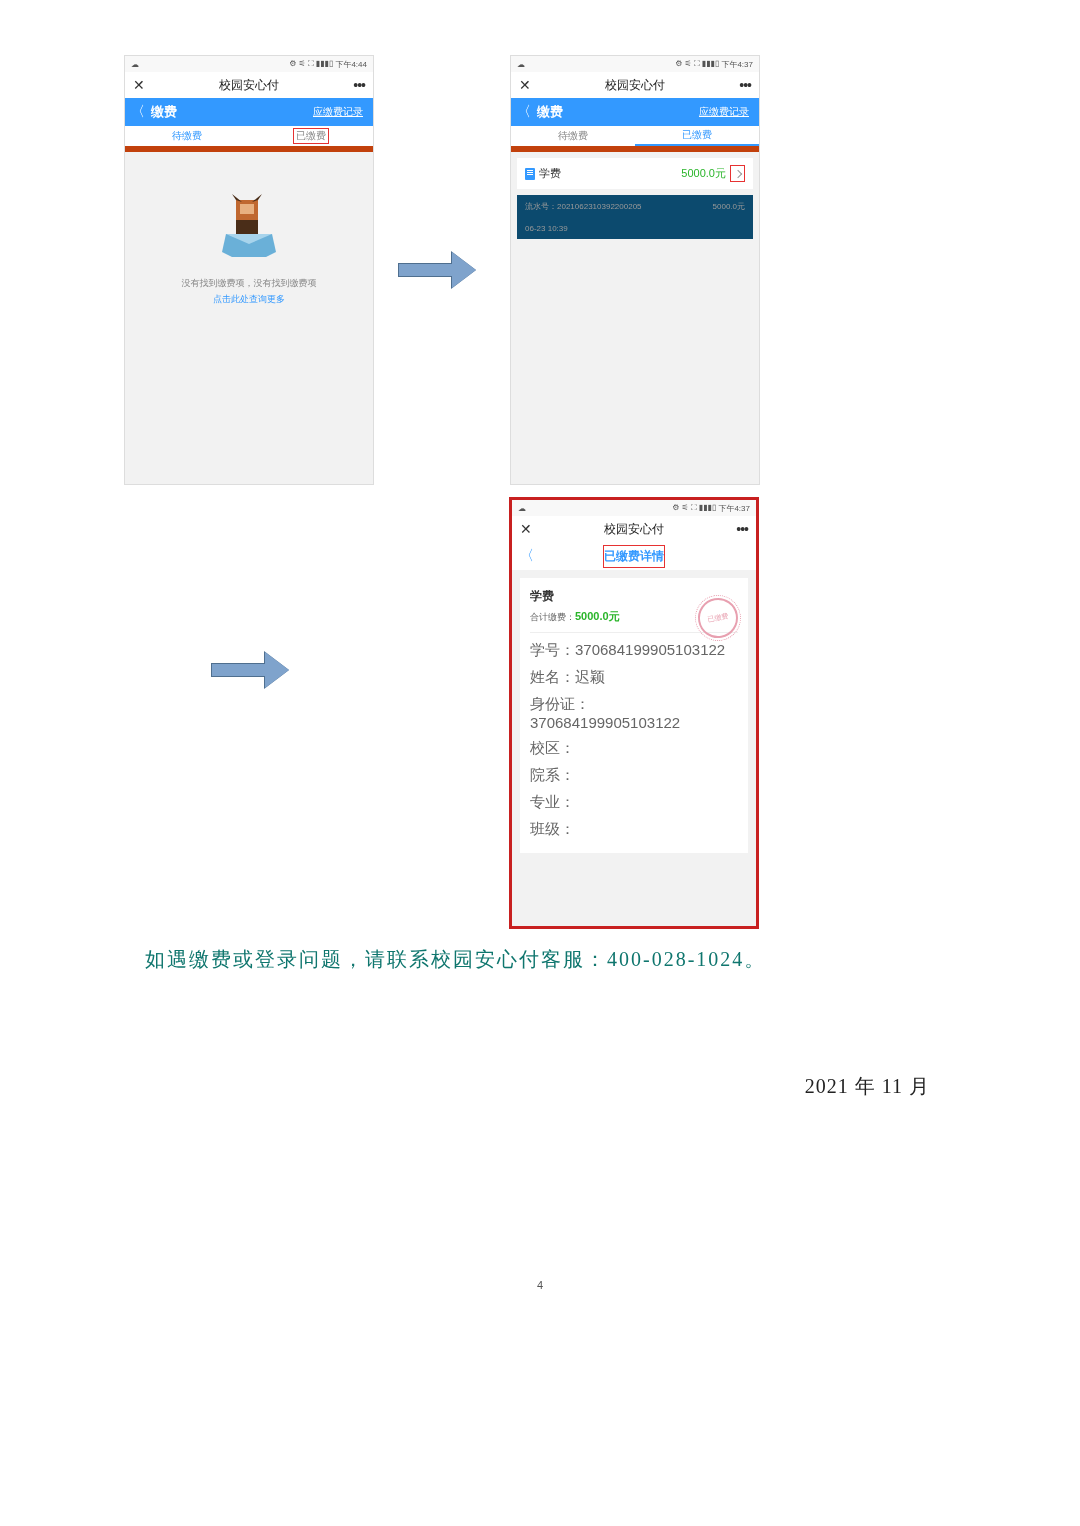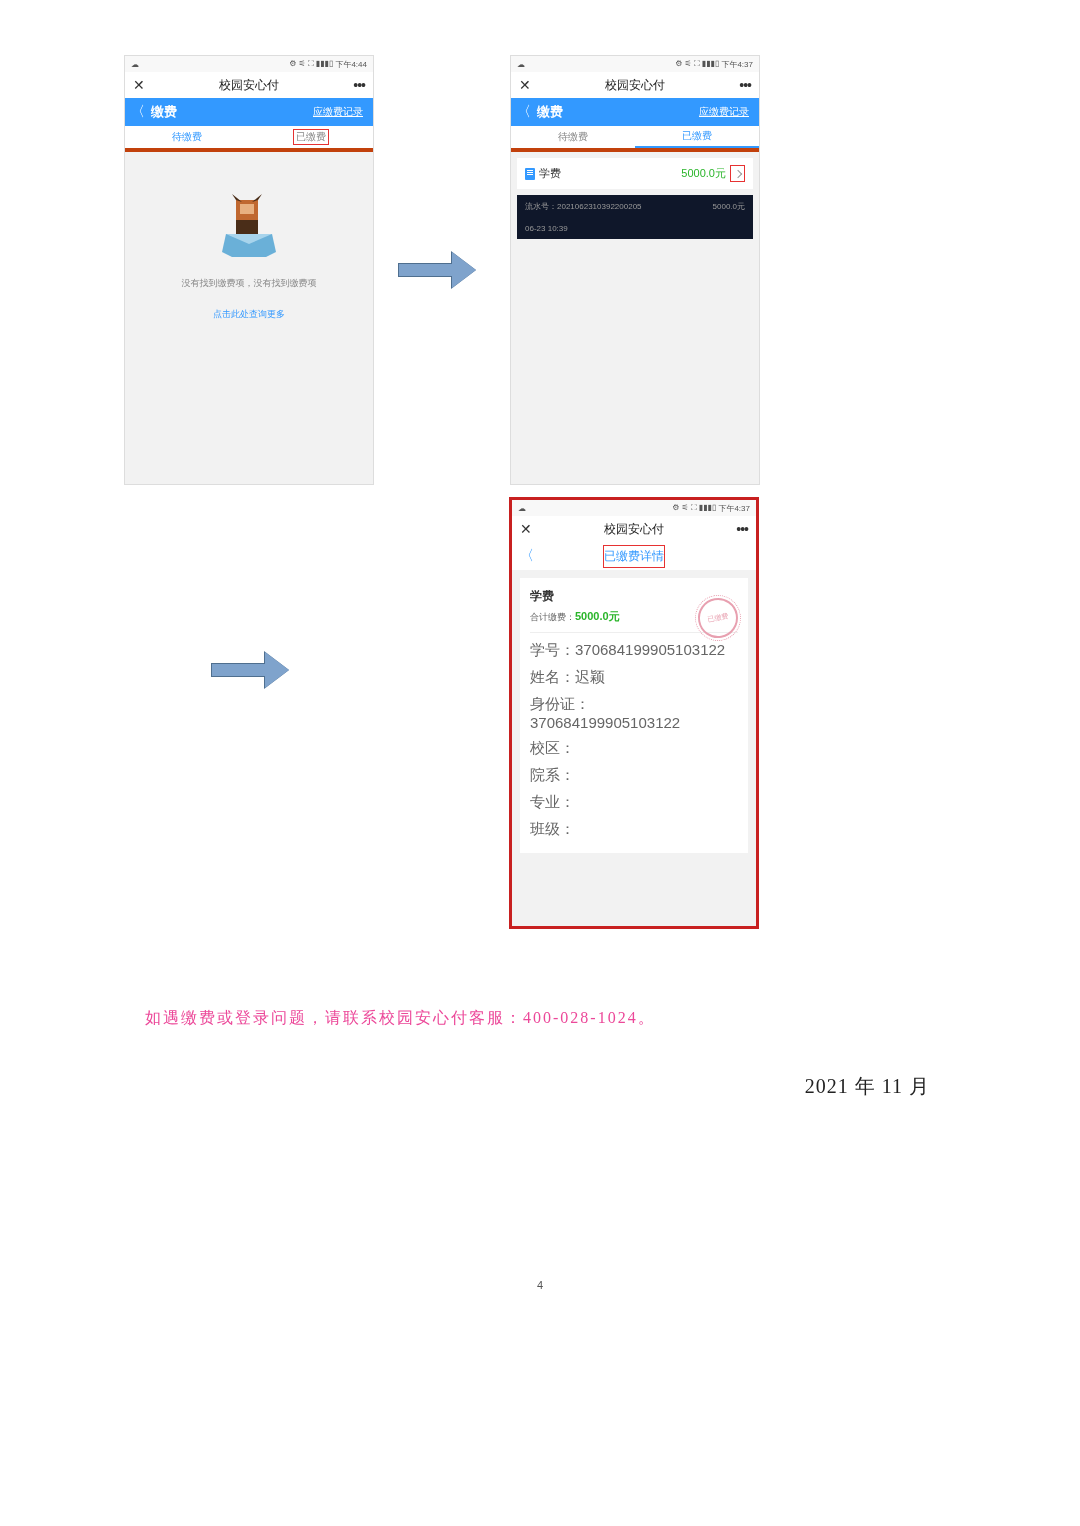--- a/index.html
+++ b/index.html
@@ -8,47 +8,47 @@
     .status-bar { height: 16px; background: #f8f8f8; display: flex; justify-content: space-between; align-items: center; padding: 0 6px; font-size: 8px; color: #555; }
     .status-right { display: flex; gap: 2px; }
     .title-bar { height: 26px; background: #fff; display: flex; align-items: center; justify-content: space-between; padding: 0 8px; }
     .x-icon { font-size: 14px; color: #333; }
     .title-text { font-size: 12px; font-weight: 400; color: #222; }
     .dots { font-size: 14px; letter-spacing: -1px; color: #333; }
     .blue-bar { height: 28px; background: #3399ff; display: flex; align-items: center; color: #fff; font-size: 11px; }
     .back-chev { width: 26px; text-align: center; font-size: 14px; }
     .blue-title { flex: 1; text-align: left; font-size: 13px; font-weight: bold; }
     .blue-right { width: 70px; text-align: center; font-size: 10px; text-decoration: underline; }
-    .tabs { height: 26px; display: flex; background: #fff; border-bottom: 4px solid #c2410c; }
+    .tabs { height: 26px; display: flex; background: #fff; border-bottom: 6px solid #c2410c; }
     .tab { flex: 1; display: flex; align-items: center; justify-content: center; font-size: 10px; color: #888; }
     .content { flex: 1; background: #f2f2f2; }
     .red-box { border: 1.5px solid #e63232; display: inline-block; padding: 0 2px; }
     .fox-wrap { text-align: center; padding: 40px 0 10px; color: #888; }
     .fox { width: 70px; height: 70px; margin: 0 auto 15px; position: relative; }
     .fee-row { background: #fff; margin: 6px; padding: 8px; display: flex; align-items: center; justify-content: space-between; }
     .fee-left { display: flex; align-items: center; gap: 4px; font-size: 11px; color: #333; }
     .doc-icon { width: 10px; height: 12px; background: #3399ff; border-radius: 1px; position: relative; }
     .doc-icon::after { content: ""; position: absolute; left: 2px; top: 2px; width: 6px; height: 1px; background: #fff; box-shadow: 0 2px 0 #fff, 0 4px 0 #fff; }
     .fee-amt { color: #2ab52a; font-size: 11px; font-weight: 500; }
     .chev-small { width: 6px; height: 6px; border-top: 1px solid #999; border-right: 1px solid #999; transform: rotate(45deg); display: inline-block; margin-left: 4px; }
     .red-chev-box { border: 1.5px solid #e63232; padding: 2px 3px 2px 0; margin-left: 4px; }
-    .sub-row { background: #0f172a; margin: 0 6px 6px; padding: 6px 8px; font-size: 8px; color: #999; display: flex; justify-content: space-between; gap: 40px; }
+    .sub-row { background: #0c4a6e; margin: 0 6px 6px; padding: 6px 8px; font-size: 8px; color: #999; display: flex; justify-content: space-between; gap: 40px; }
     .arrow { position: absolute; width: 80px; height: 40px; }
     .arrow-body { position: absolute; left: 0; top: 13px; width: 55px; height: 14px; background: #7fa3cc; border: 1px solid #4f6f8f; }
     .arrow-head { position: absolute; left: 54px; top: 2px; width: 0; height: 0; border-left: 24px solid #7fa3cc; border-top: 18px solid transparent; border-bottom: 18px solid transparent; }
     .arrow-head::after { content: ""; position: absolute; left: -25px; top: -19px; border-left: 25px solid #4f6f8f; border-top: 19px solid transparent; border-bottom: 19px solid transparent; z-index: -1; }
     .detail-header { height: 28px; display: flex; align-items: center; background: #fff; }
     .detail-chev { width: 30px; text-align: center; font-size: 14px; color: #3399ff; }
     .detail-title-wrap { flex: 1; text-align: center; }
     .detail-box { background: #fff; margin: 8px; padding: 10px; position: relative; }
     .stamp { position: absolute; right: 10px; top: 20px; width: 40px; height: 40px; border: 2px solid #e8a0b0; border-radius: 50%; display: flex; align-items: center; justify-content: center; font-size: 7px; color: #e8a0b0; transform: rotate(-10deg); }
     .stamp::before { content: ""; position: absolute; inset: -5px; border: 1px dotted #e8a0b0; border-radius: 50%; }
     .detail-row { font-size: 15px; color: #666; padding: 4px 0; }
     .red-frame { border: 3px solid #c82020; }
-    .body-text { position: absolute; left: 145px; top: 1008px; font-size: 16px; color: #ec4899; letter-spacing: 2px; font-family: "SimSun", serif; }
+    .body-text { position: absolute; left: 145px; top: 946px; font-size: 20px; color: #0f766e; letter-spacing: 2px; font-family: "SimSun", serif; }
     .date-text { position: absolute; right: 150px; top: 1073px; font-size: 20px; color: #222; font-family: "SimSun", serif; letter-spacing: 1px; }
     .page-num { position: absolute; left: 0; right: 0; bottom: 235px; text-align: center; font-size: 11px; color: #555; }
     .link-text { color: #3399ff; }
   </style>
 </head>
 <body>
 
 <div class="phone" style="left:124px; top:55px; height:430px;">
   <div class="status-bar">
     <span>☁</span>
@@ -80,21 +80,21 @@
             <rect x="22" y="8" width="22" height="20" fill="#c06830"></rect>
             <polygon points="22,8 18,2 28,10" fill="#4a2d18"></polygon>
             <polygon points="44,8 48,2 38,10" fill="#4a2d18"></polygon>
             <rect x="26" y="12" width="14" height="10" fill="#e8b080"></rect>
             <rect x="22" y="28" width="22" height="14" fill="#4a2d18"></rect>
             <polygon points="12,42 58,42 62,60 52,65 18,65 8,60" fill="#6ab0d8"></polygon>
             <polygon points="12,42 58,42 35,52" fill="#a8d4ec"></polygon>
           </svg>
       </div>
       <div style="font-size:9px;">没有找到缴费项，没有找到缴费项</div>
-      <div class="link-text" style="font-size:9px; margin-top:18px;">点击此处查询更多</div>
+      <div class="link-text" style="font-size:9px; margin-top:3px;">点击此处查询更多</div>
     </div>
   </div>
 </div>
 
 <div class="phone" style="left:510px; top:55px; height:430px;">
   <div class="status-bar">
     <span>☁</span>
     <span class="status-right">
         <span>⚙ ⚟ ⛶ ▮▮▮▯</span> 
         <span>下午4:37</span>
@@ -140,21 +140,21 @@
         <span>下午4:37</span>
       </span>
   </div>
   <div class="title-bar">
     <span class="x-icon">✕</span>
     <span class="title-text">校园安心付</span>
     <span class="dots">•••</span>
   </div>
   <div class="detail-header">
     <span class="detail-chev">〈</span>
-    <span class="detail-title-wrap"><span class="red-box" style="font-size:12px; font-weight:normal; color:#3399ff; padding:2px 0;">已缴费详情</span></span>
+    <span class="detail-title-wrap"><span class="red-box" style="font-size:12px; font-weight:bold; color:#3399ff; padding:2px 0;">已缴费详情</span></span>
     <span style="width:30px;"></span>
   </div>
   <div class="content" style="background:#f2f2f2;">
     <div class="detail-box">
       <div class="stamp">已缴费</div>
       <div style="font-size:12px; font-weight:bold; color:#333;">学费</div>
       <div style="font-size:9px; color:#666; margin:4px 0 8px;">
         <span>合计缴费：</span><span style="color:#2ab52a; font-weight:bold; font-size:11px;">5000.0元</span>
       </div>
       <div style="border-top:1px solid #eee; margin:4px 0;"></div>

